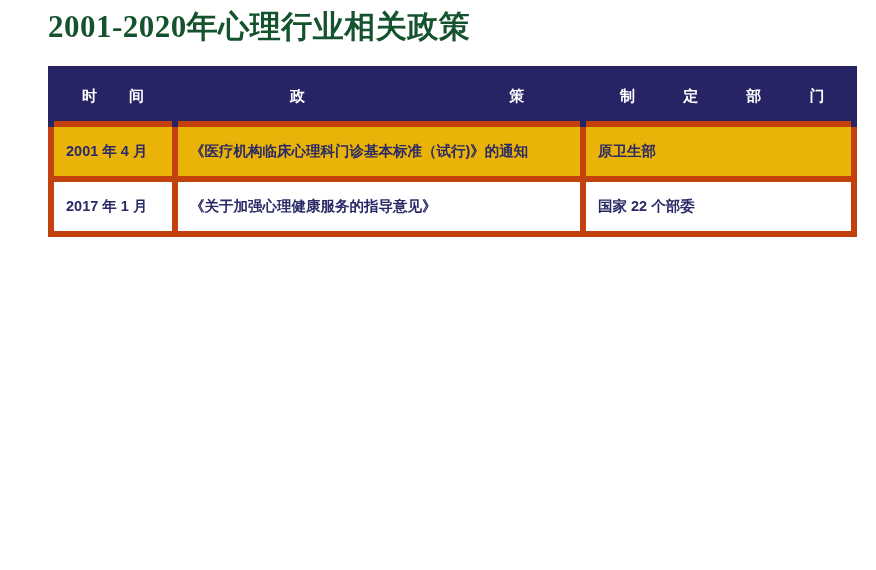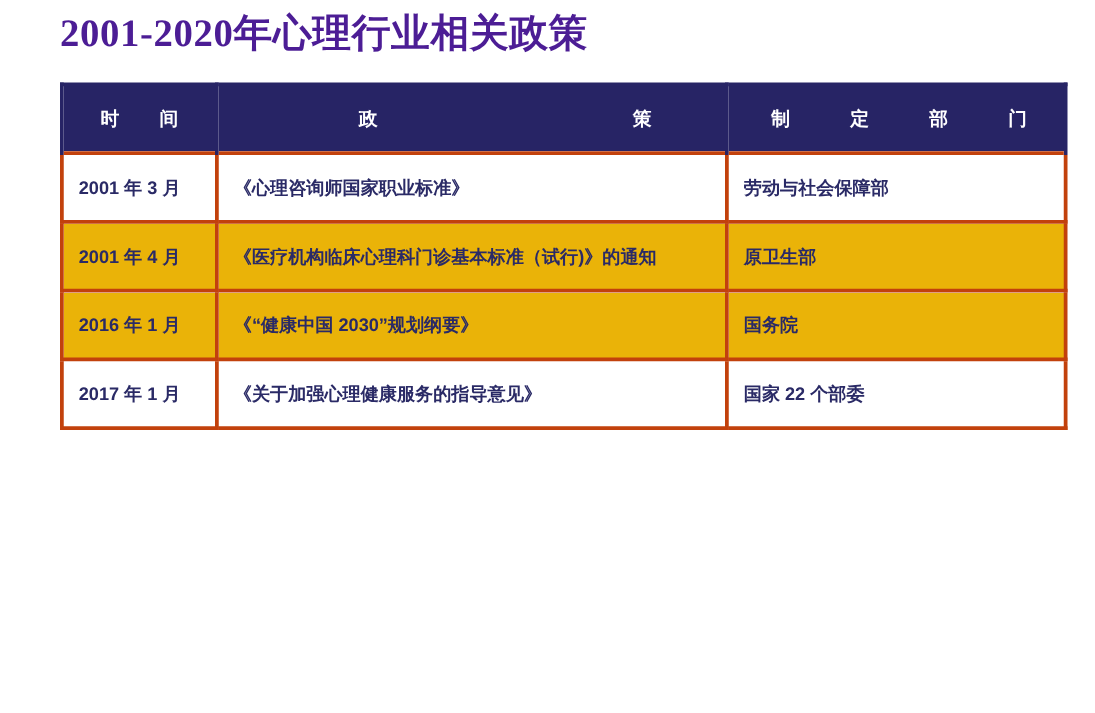--- a/index.html
+++ b/index.html
@@ -18,38 +18,38 @@
     width: 876px;
     height: 570px;
   }
   .page-title {
     position: absolute;
     left: 48px;
     top: 6px;
     font-family: "Liberation Serif", "DejaVu Serif", serif;
     font-size: 31px;
     font-weight: bold;
-    color: #4c1d95;
+    color: #14532d;
     letter-spacing: 0.5px;
     white-space: nowrap;
   }
   .policy-table-wrap {
     position: absolute;
     left: 48px;
     top: 66px;
     width: 803px;
   }
   table.policy-table {
     border-collapse: collapse;
     width: 803px;
     table-layout: fixed;
   }
   table.policy-table td,
   table.policy-table th {
-    border: 3px solid #c2410c;
+    border: 6px solid #c2410c;
     padding: 0 12px;
     height: 55px;
     vertical-align: middle;
     font-size: 14.5px;
     color: #2a2a66;
     font-weight: bold;
     text-align: left;
     box-sizing: border-box;
     overflow: hidden;
     white-space: nowrap;
@@ -104,34 +104,24 @@
         <col class="col-dept">
       </colgroup>
       <thead>
         <tr>
           <th class="th-time">时 间</th>
           <th class="th-policy">政 策</th>
           <th class="th-dept">制 定 部 门</th>
         </tr>
       </thead>
       <tbody id="table-body">
-          <tr class="row-plain">
-            <td class="cell-time">2001 年 3 月</td>
-            <td class="cell-policy">《心理咨询师国家职业标准》</td>
-            <td class="cell-dept">劳动与社会保障部</td>
-          </tr>
           <tr class="row-shaded">
             <td class="cell-time">2001 年 4 月</td>
             <td class="cell-policy">《医疗机构临床心理科门诊基本标准（试行)》的通知</td>
             <td class="cell-dept">原卫生部</td>
-          </tr>
-          <tr class="row-shaded">
-            <td class="cell-time">2016 年 1 月</td>
-            <td class="cell-policy">《“健康中国 2030”规划纲要》</td>
-            <td class="cell-dept">国务院</td>
           </tr>
           <tr class="row-plain">
             <td class="cell-time">2017 年 1 月</td>
             <td class="cell-policy">《关于加强心理健康服务的指导意见》</td>
             <td class="cell-dept">国家 22 个部委</td>
           </tr>
         </tbody>
     </table>
   </div>
 

